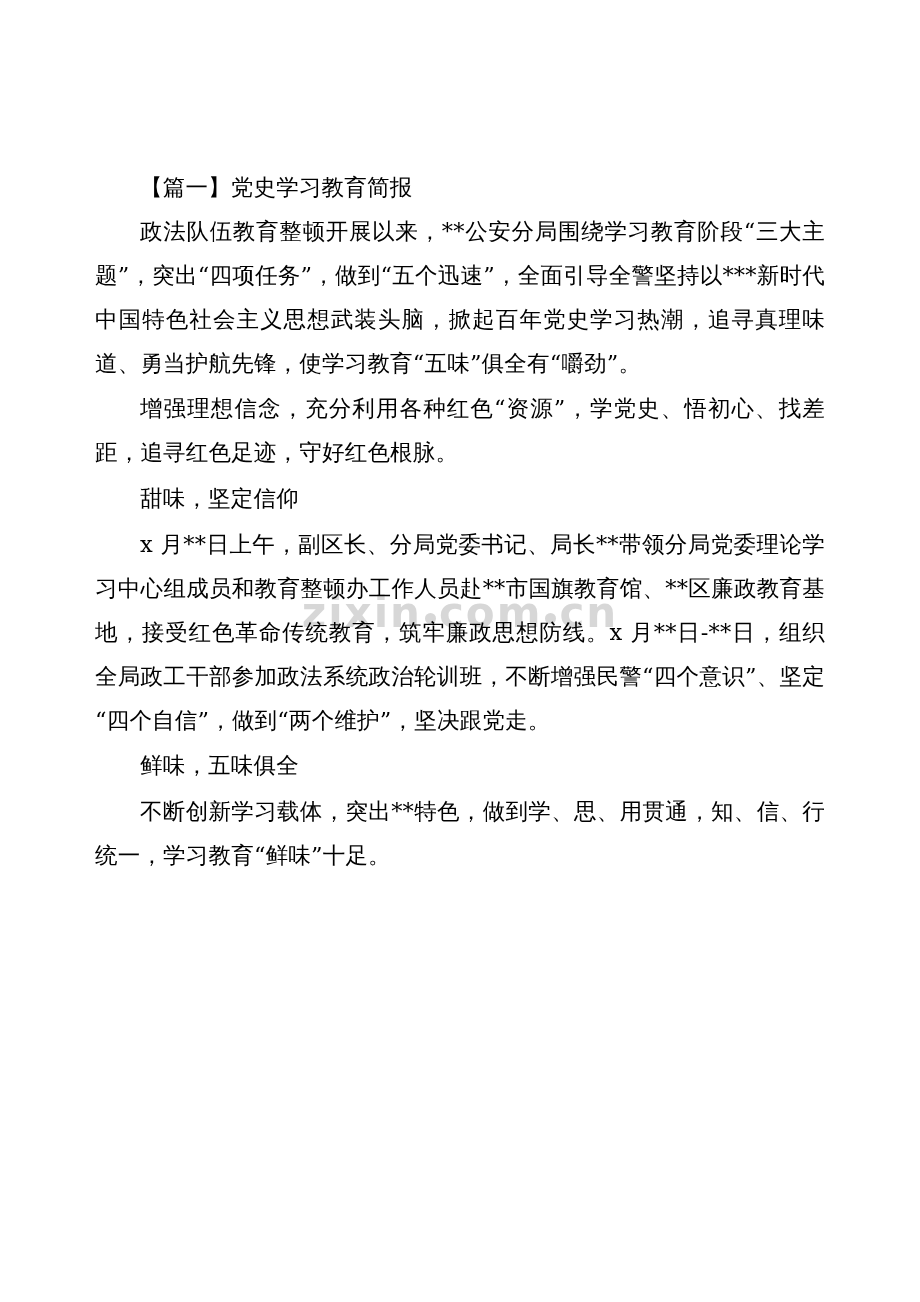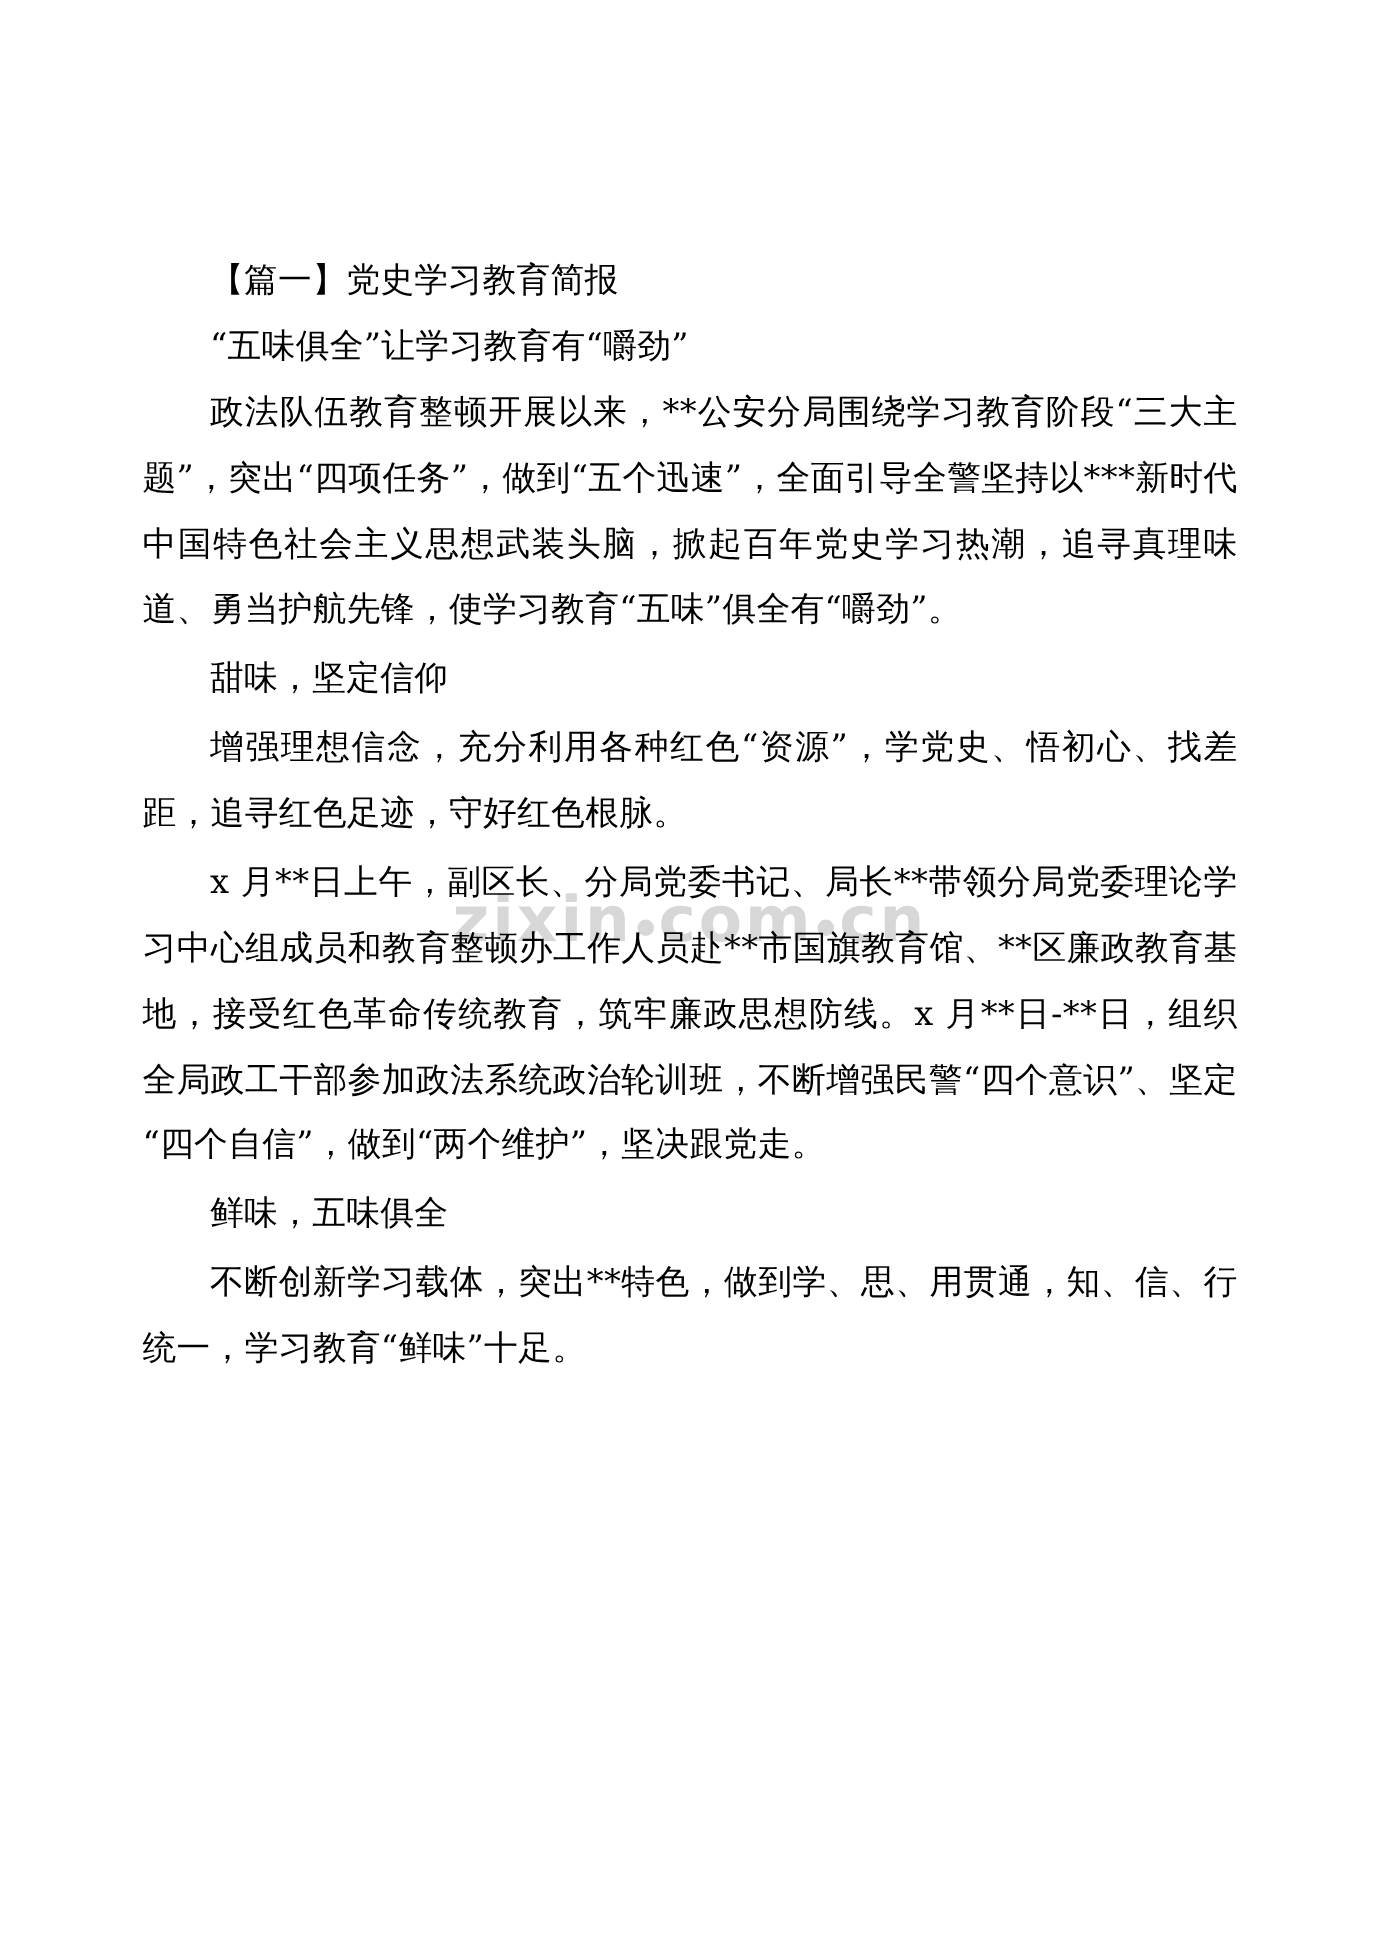--- a/index.html
+++ b/index.html
@@ -72,22 +72,21 @@
 <body>
 
 <div class="page">
 
   <div class="watermark">
     <span class="wm-text">zixin</span><span class="wm-dot"></span><span class="wm-text">com</span><span class="wm-dot"></span><span class="wm-text">cn</span>
   </div>
 
   <div class="doc-body">
     <p class="tight">【篇一】党史学习教育简报</p>
-    <p class="tight">“五味俱全”让学习教育有“嚼劲”</p>
     <p>政法队伍教育整顿开展以来，**公安分局围绕学习教育阶段“三大主题”，突出“四项任务”，做到“五个迅速”，全面引导全警坚持以***新时代中国特色社会主义思想武装头脑，掀起百年党史学习热潮，追寻真理味道、勇当护航先锋，使学习教育“五味”俱全有“嚼劲”。</p>
+    <p>增强理想信念，充分利用各种红色“资源”，学党史、悟初心、找差距，追寻红色足迹，守好红色根脉。</p>
     <p>甜味，坚定信仰</p>
-    <p>增强理想信念，充分利用各种红色“资源”，学党史、悟初心、找差距，追寻红色足迹，守好红色根脉。</p>
     <p>x 月**日上午，副区长、分局党委书记、局长**带领分局党委理论学习中心组成员和教育整顿办工作人员赴**市国旗教育馆、**区廉政教育基地，接受红色革命传统教育，筑牢廉政思想防线。x 月**日-**日，组织全局政工干部参加政法系统政治轮训班，不断增强民警“四个意识”、坚定“四个自信”，做到“两个维护”，坚决跟党走。</p>
     <p>鲜味，五味俱全</p>
     <p>不断创新学习载体，突出**特色，做到学、思、用贯通，知、信、行统一，学习教育“鲜味”十足。</p>
   </div>
 
 </div>
 
 </body></html>

